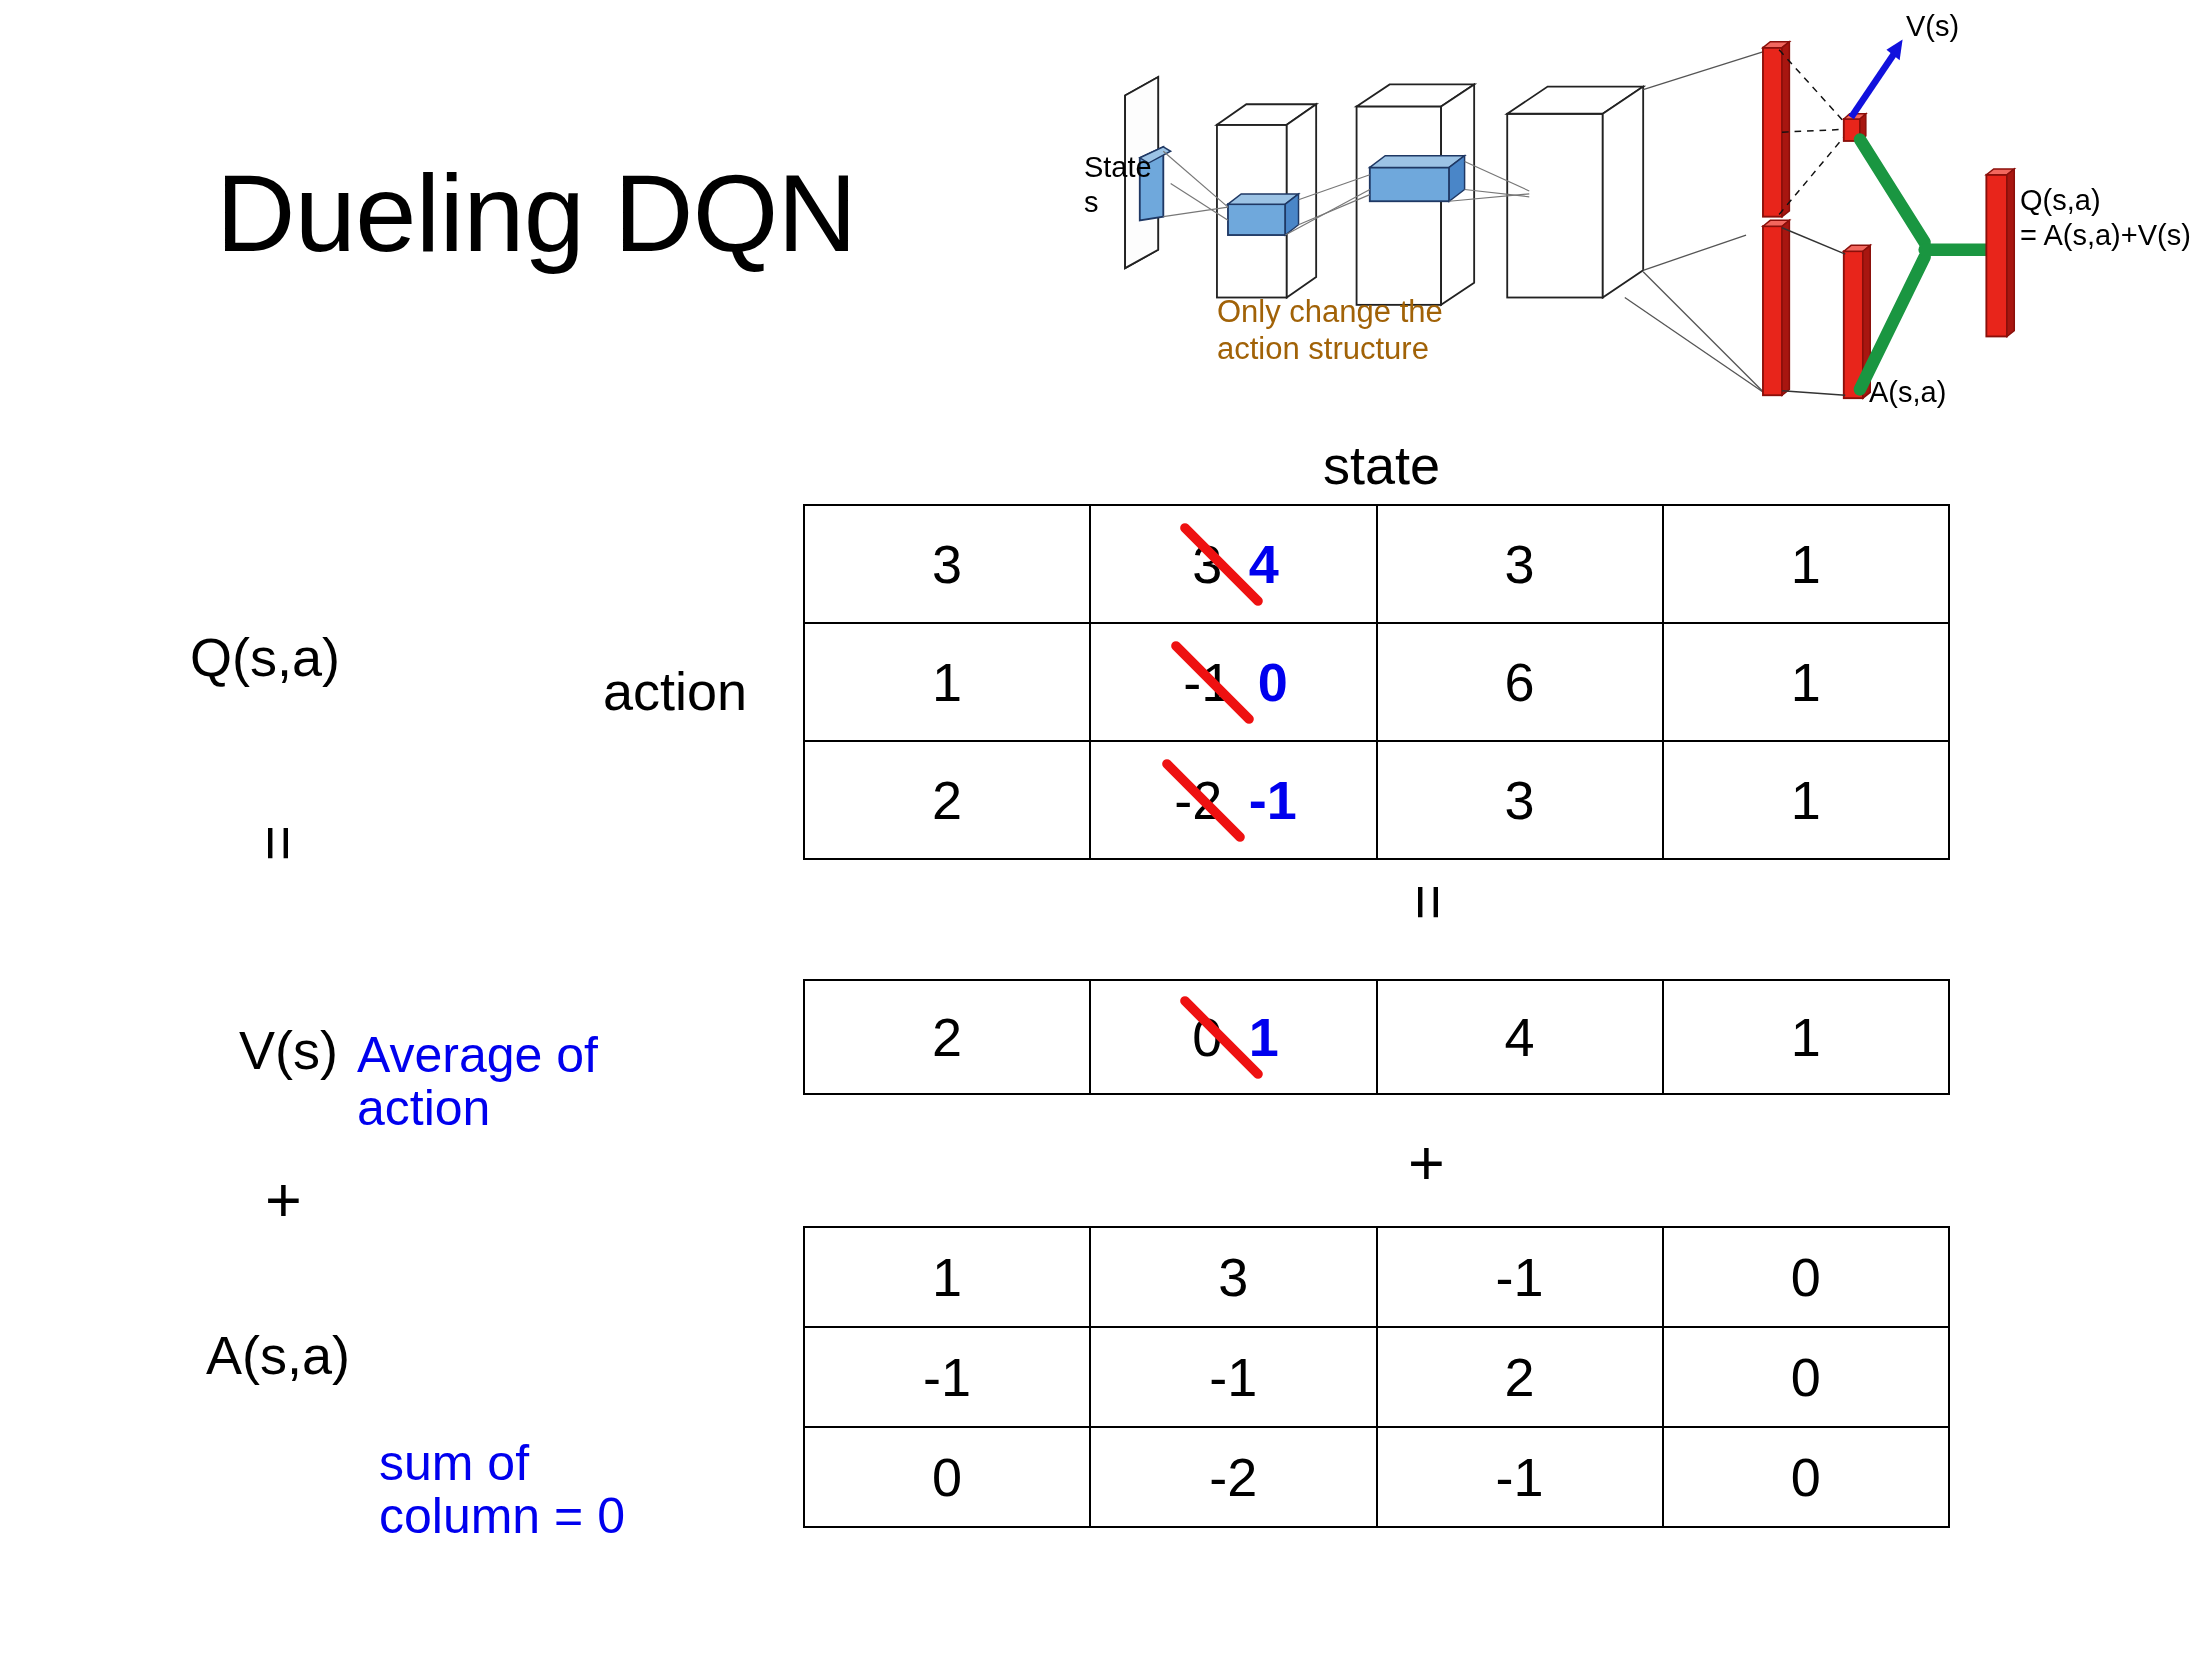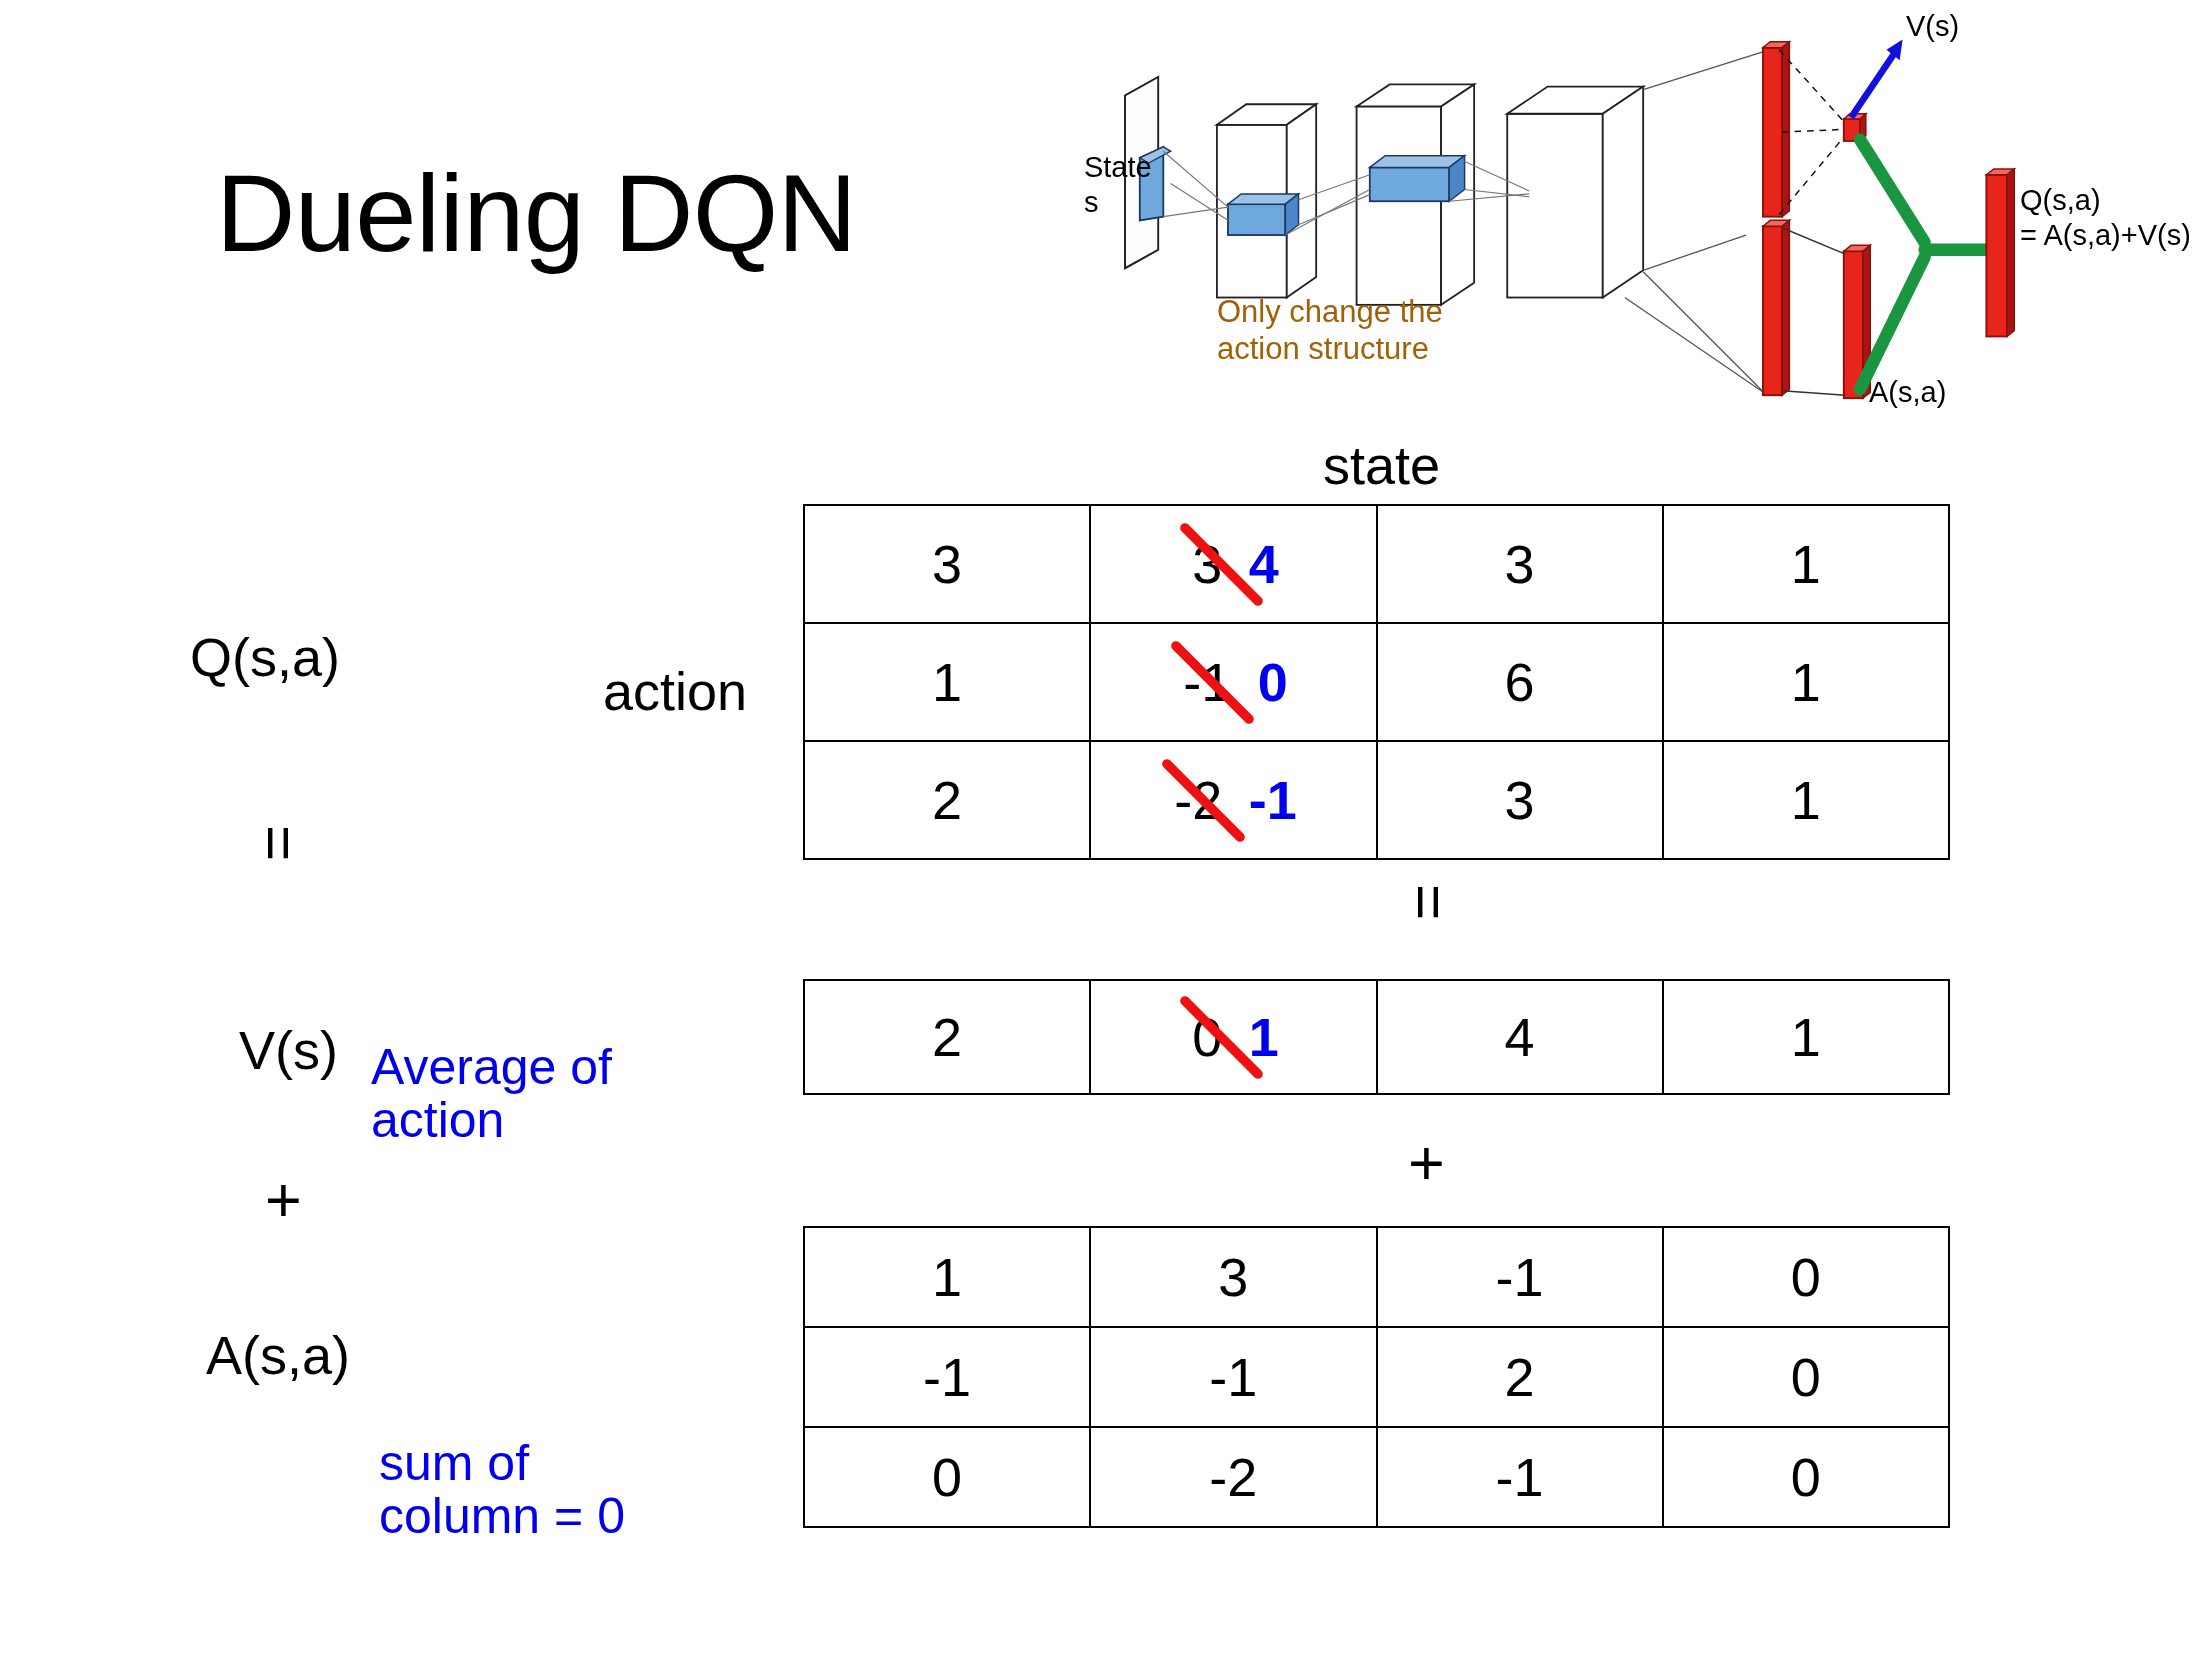--- a/index.html
+++ b/index.html
@@ -120,21 +120,21 @@
   #a-table  { left: 803px; top: 1226px; width: 1147px; }
   #a-table td { height: 98px; }
 
   
   #state-label  { left: 1323px; top: 437px;  font-size: 54px; }
   #action-label { left: 603px;  top: 651px;  font-size: 54px; margin-top: 12px; }
   #q-label      { left: 190px;  top: 629px;  font-size: 54px; }
   #eq-left      { left: 261px;  top: 812px; }
   #eq-mid       { left: 1411px; top: 871px; }
   #v-label      { left: 239px;  top: 1022px; font-size: 54px; }
-  #avg-label    { left: 371px;  top: 1029px; font-size: 50px; margin-top: 12px; }
+  #avg-label    { left: 357px;  top: 1029px; font-size: 50px; }
   #plus-left    { left: 265px;  top: 1169px; }
   #plus-mid     { left: 1408px; top: 1132px; }
   #a-label      { left: 206px;  top: 1327px; font-size: 54px; }
   #sum-label    { left: 379px;  top: 1437px; font-size: 50px; }
 </style>
 </head>
 <body>
 
 <div id="slide-title" class="txt">Dueling DQN</div>
 

